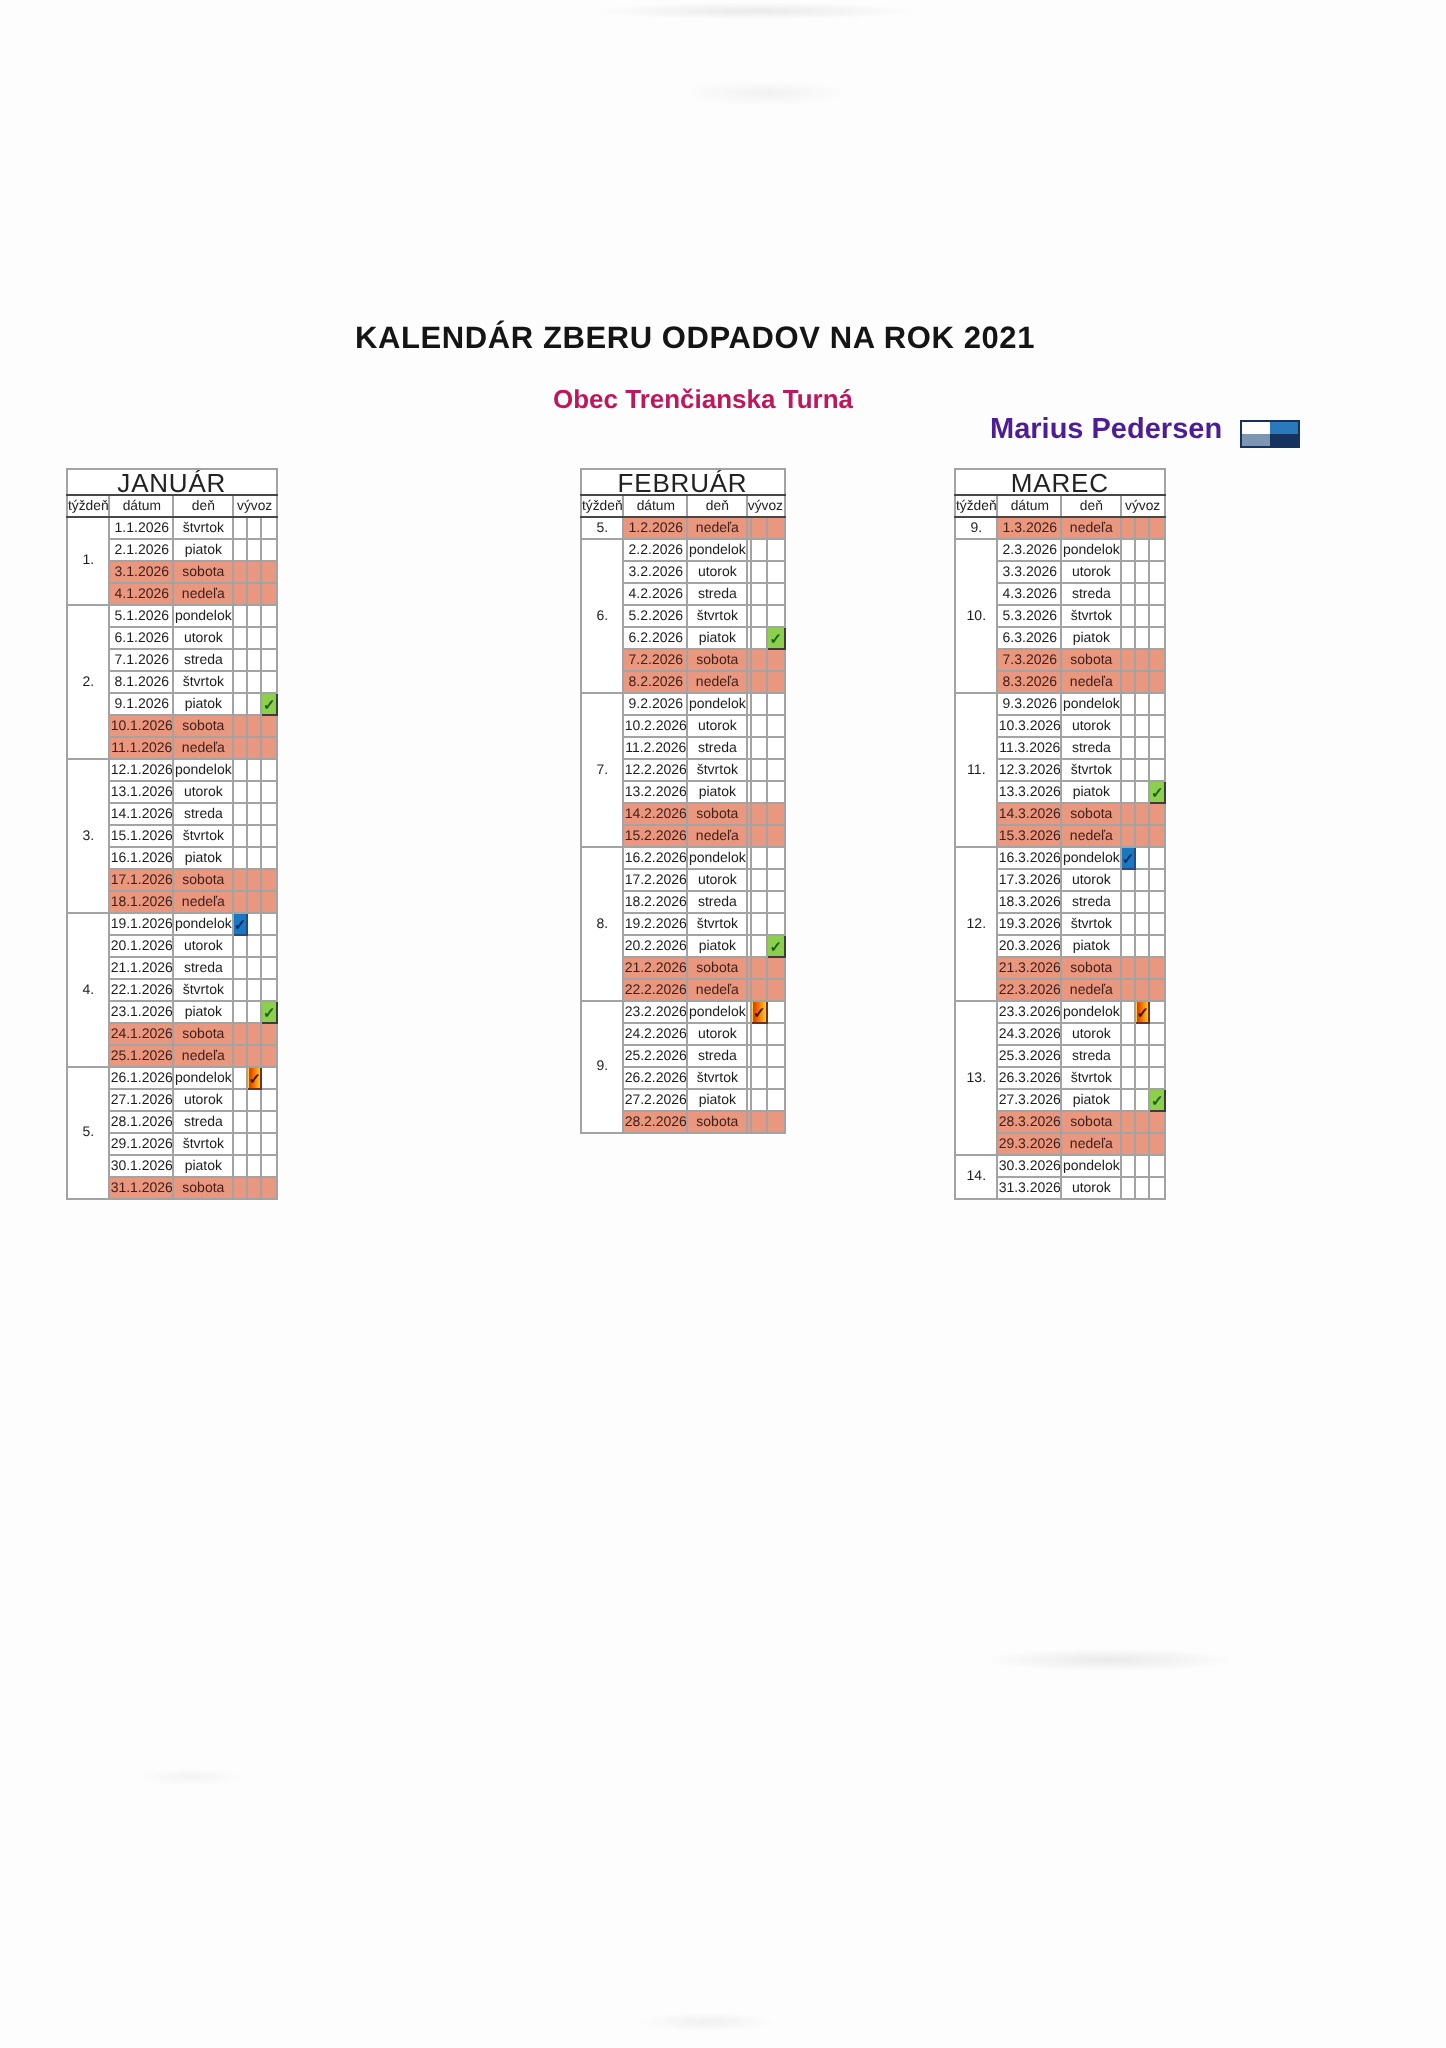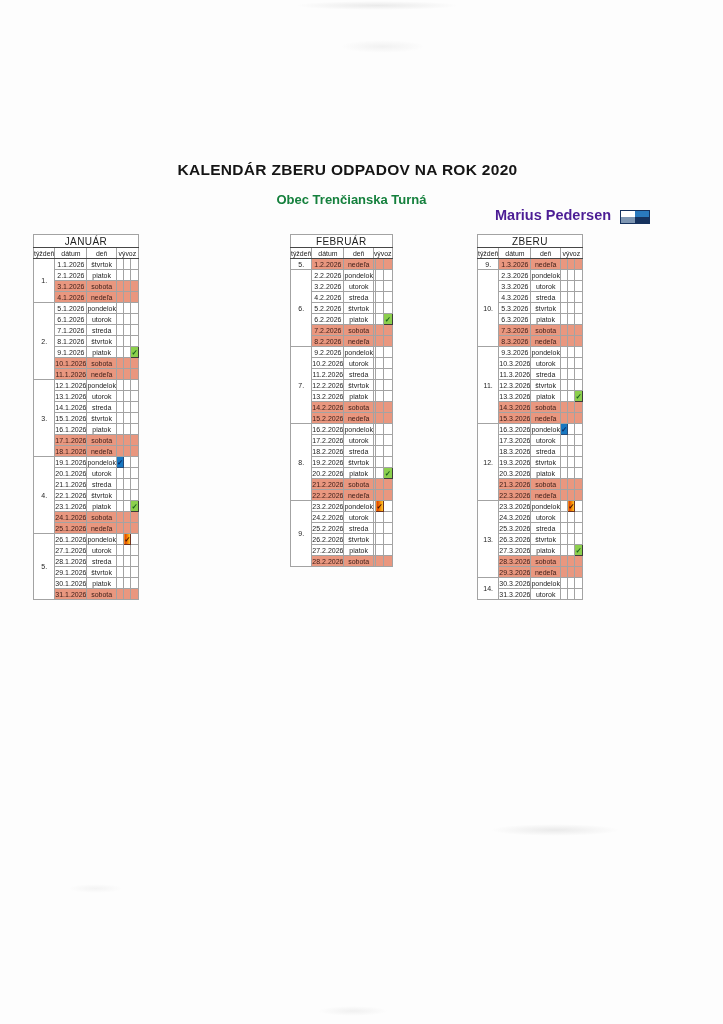--- a/index.html
+++ b/index.html
@@ -8,21 +8,21 @@
     background:#fdfdfd;
     font-family:"Liberation Sans",sans-serif;
     -webkit-font-smoothing:antialiased;
   }
   .page-title{
     position:absolute;top:161px;left:0;width:695px;text-align:center;
     font-size:15.5px;font-weight:bold;color:#151515;letter-spacing:.3px;
   }
   .page-subtitle{
     position:absolute;top:192px;left:0;width:703px;text-align:center;
-    font-size:13px;font-weight:bold;color:#15803d;
+    font-size:13px;font-weight:bold;color:#be185d;
   }
   .brand{
     position:absolute;top:207px;left:495px;width:170px;height:20px;
     font-size:14.5px;font-weight:bold;color:#4c1d95;white-space:nowrap;
   }
   .brand-logo{
     position:absolute;left:125px;top:3px;width:30px;height:14px;
     display:grid;grid-template-columns:1fr 1fr;grid-template-rows:1fr 1fr;
     border:1.5px solid #16325e;box-sizing:border-box;
   }
@@ -43,21 +43,21 @@
   }
   .cal col.c-week{width:26px;}
   .cal col.c-date{width:47px;}
   .cal col.c-day{width:40px;}
   .cal col.c-m{width:28.6px;}
   .cal td{
     border:1px solid #a3a3a3;height:10px;padding:0;margin:0;
     text-align:center;vertical-align:middle;overflow:hidden;white-space:nowrap;
     font-size:7px;line-height:9px;
   }
-  .cal tr.mh td{height:12px;font-size:10px;letter-spacing:.4px;border-bottom:1.5px solid #474747;color:#222;}
+  .cal tr.mh td{height:12px;font-size:13px;letter-spacing:.4px;border-bottom:1.5px solid #474747;color:#222;}
   .cal tr.ch td{height:10px;font-size:6.9px;border-bottom:1.5px solid #474747;color:#222;}
   .cal tr.ws td{border-top:1.5px solid #4c4c4c;}
   .cal td.wk{background:#fff;color:#1c1c1c;font-size:7px;}
   .cal tr.we td{background:#e9977f;color:#40201a;}
   .cal tr.we td.wk{background:#fff;color:#1c1c1c;}
   .cal td.mk-green{background:#8ccf4d;border:1.2px solid #3c3c3c;color:#185f1d;font-weight:bold;font-size:7.5px;}
   .cal td.mk-blue{background:#1878c2;border:1.2px solid #274a78;color:#0a2a66;font-weight:bold;font-size:7.5px;}
   .cal td.mk-orange{background:linear-gradient(90deg,#dd3507 0%,#f98b00 55%,#ffd53d 100%);border:1.2px solid #6e3320;color:#431303;font-weight:bold;font-size:7.5px;}
 
   .artifact{position:absolute;pointer-events:none;border-radius:50%;}
@@ -69,21 +69,21 @@
 </style>
 </head>
 <body>
 
 <div class="artifact a1"></div>
 <div class="artifact a2"></div>
 <div class="artifact a3"></div>
 <div class="artifact a4"></div>
 <div class="artifact a5"></div>
 
-<div class="page-title">KALENDÁR ZBERU ODPADOV NA ROK 2020</div>
+<div class="page-title">KALENDÁR ZBERU ODPADOV NA ROK 2021</div>
 <div class="page-subtitle">Obec Trenčianska Turná</div>
 
 <div class="brand">
   <span>Marius Pedersen</span>
   <span class="brand-logo">
     <span class="q1"></span>
     <span class="q2"></span>
     <span class="q3"></span>
     <span class="q4"></span>
   </span>
@@ -564,21 +564,21 @@
         <colgroup>
           <col class="c-week">
           <col class="c-date">
           <col class="c-day">
           <col class="c-m">
           <col class="c-m">
           <col class="c-m">
         </colgroup>
         <tbody>
           <tr class="mh">
-            <td colspan="6">ZBERU</td>
+            <td colspan="6">MAREC</td>
           </tr>
           <tr class="ch">
             <td>týždeň</td>
             <td>dátum</td>
             <td>deň</td>
             <td colspan="3">vývoz</td>
           </tr>
           <tr class="we ws">
             <td class="wk" rowspan="1">9.</td>
             <td>1.3.2026</td>

